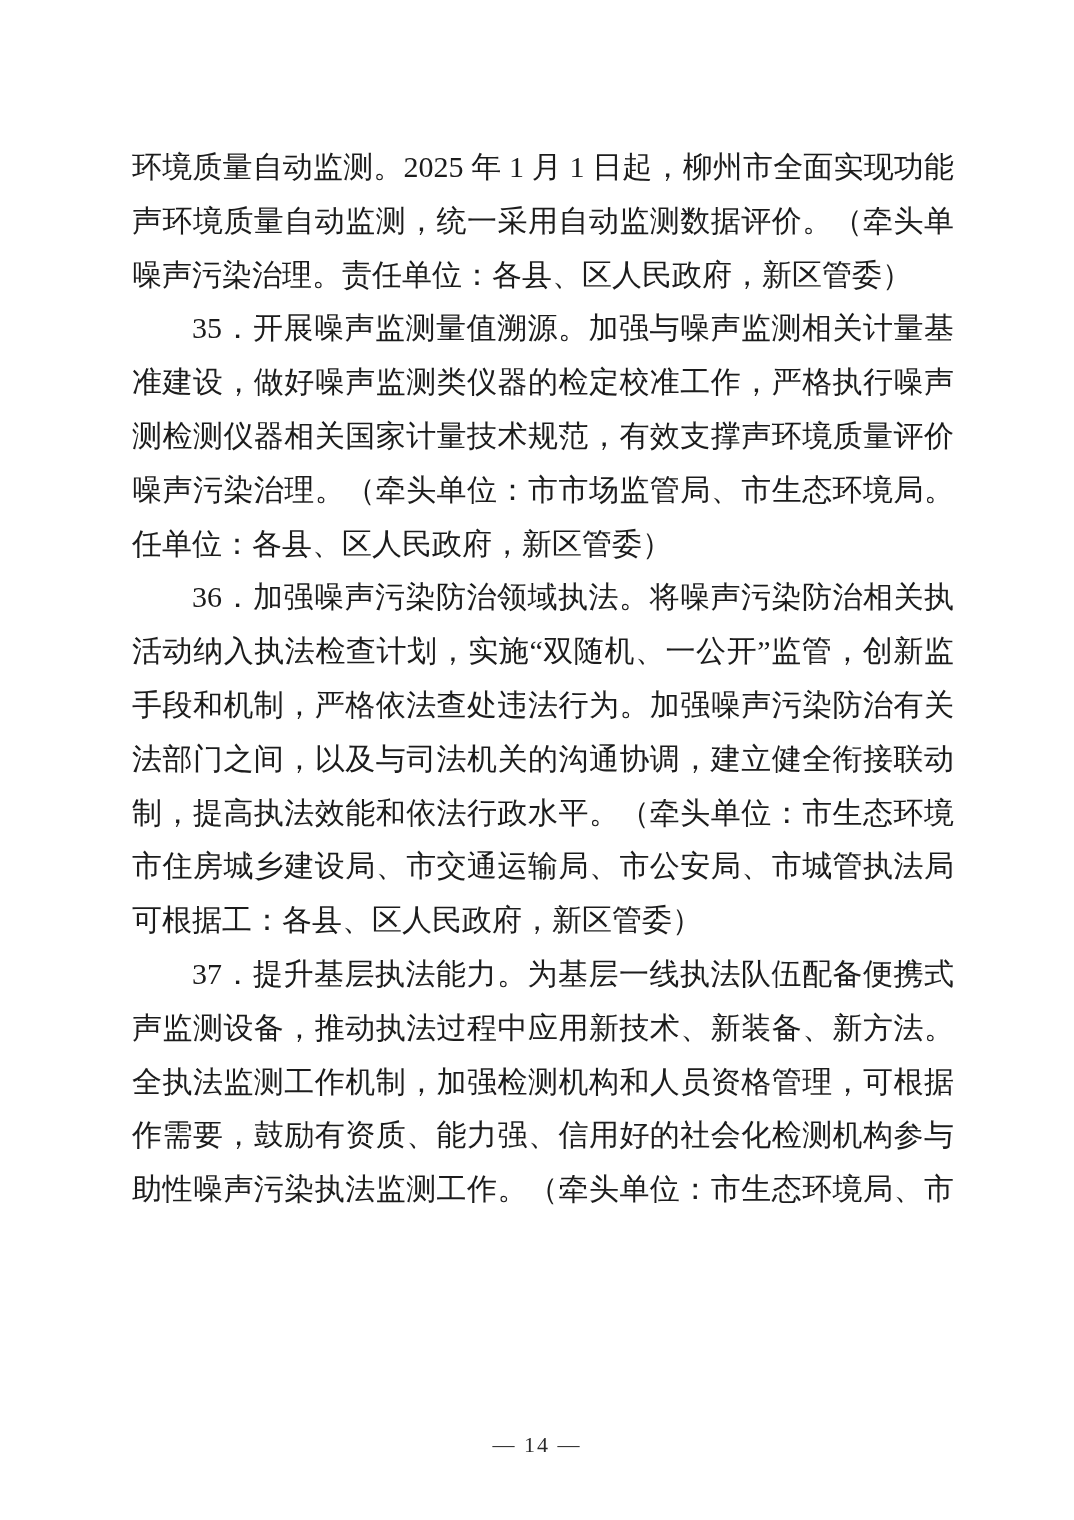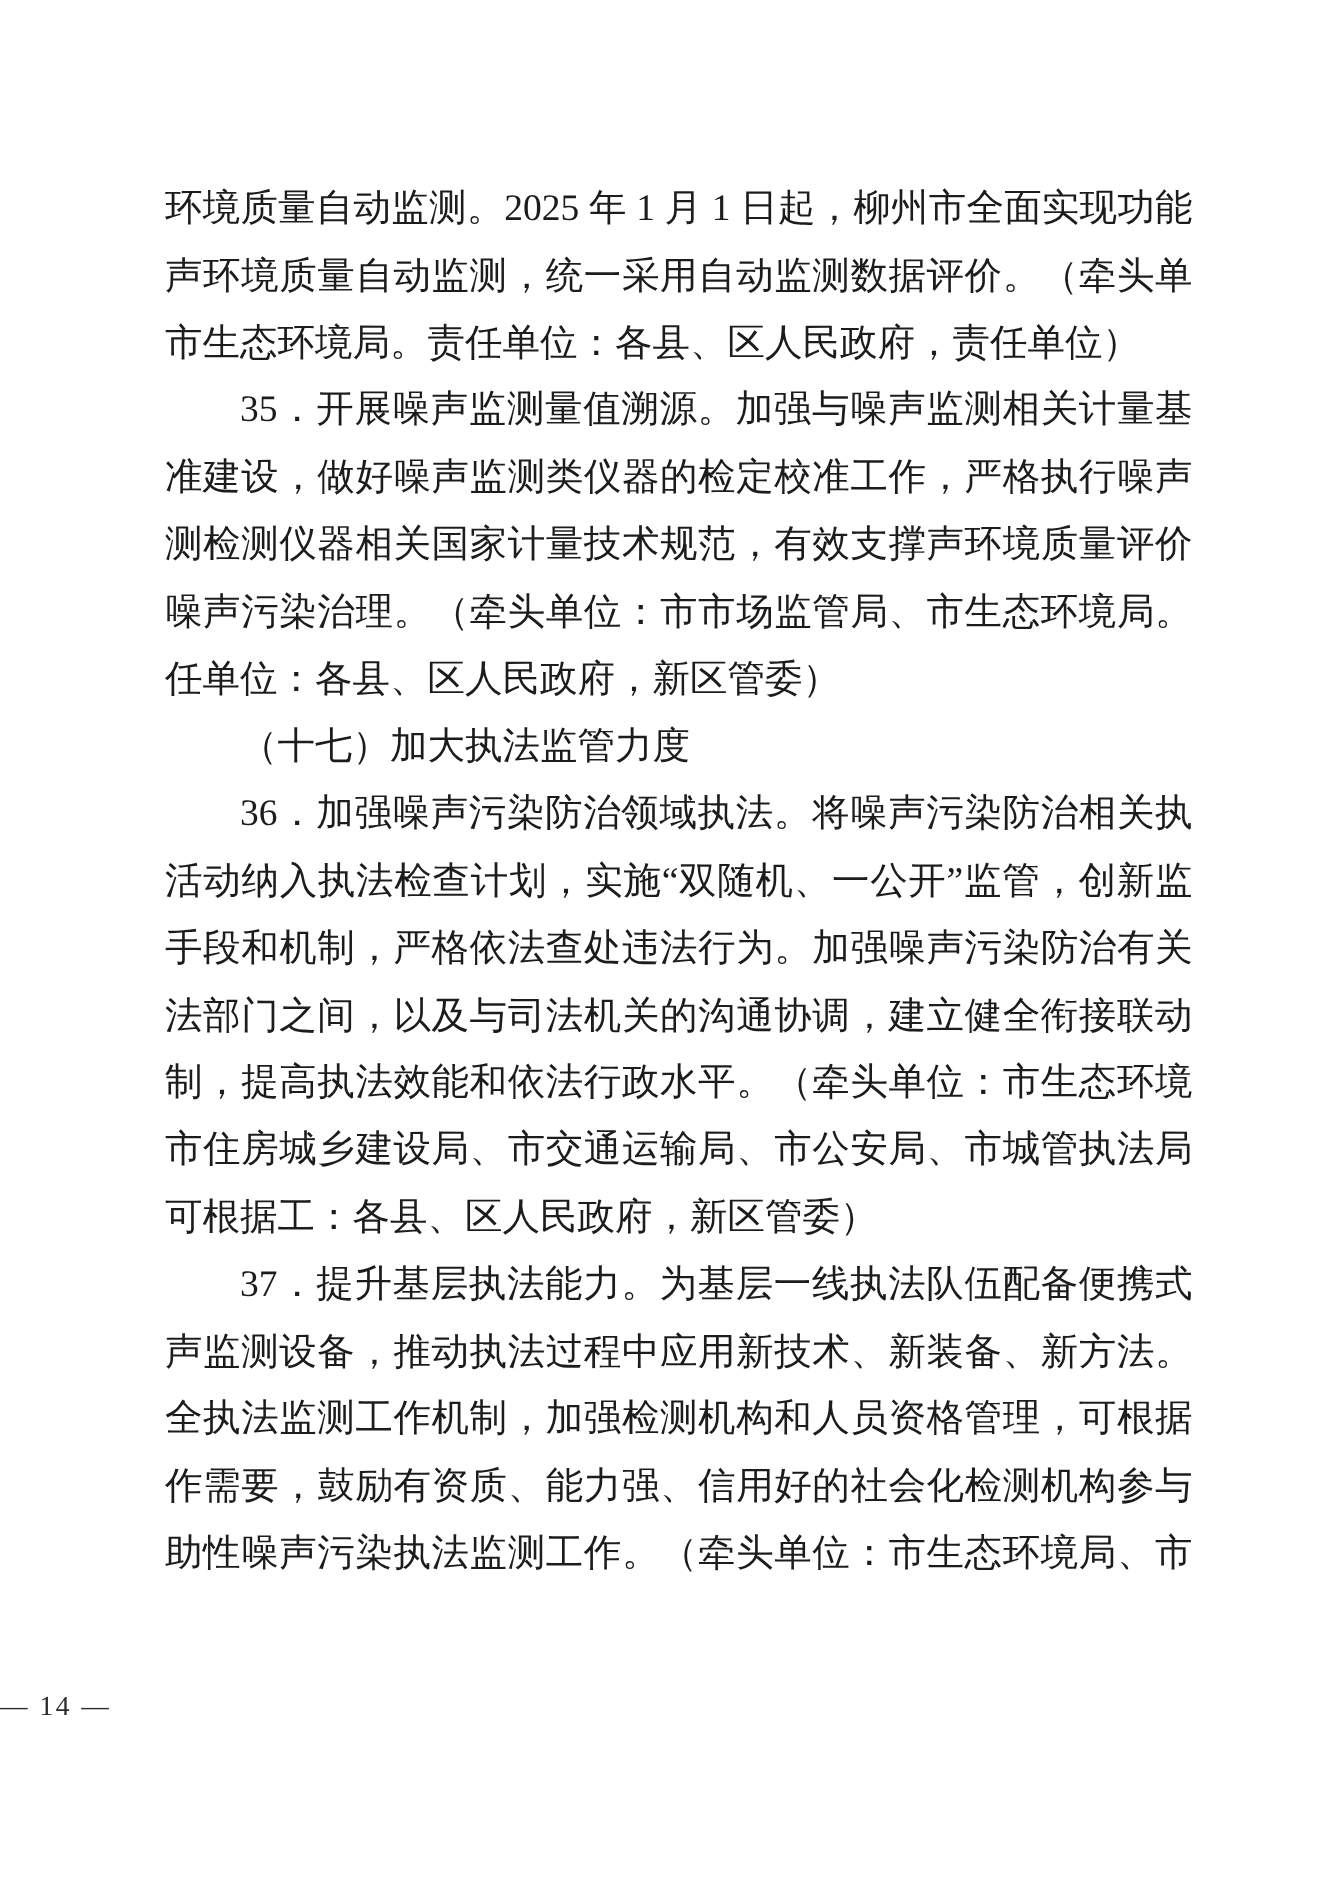--- a/index.html
+++ b/index.html
@@ -37,49 +37,47 @@
     overflow: hidden;
   }
   .line.indent {
     text-indent: 2em;
   }
   .line.para-end {
     text-align-last: left;
   }
   .page-footer {
     position: absolute;
-    top: 1352px;
+    top: 1432px;
     left: 0;
     width: 100%;
+    text-align: center;
   }
   .page-footer span {
     font-size: 22px;
     color: #2a2a2a;
     letter-spacing: 2px;
   }
 </style>
 </head>
 <body>
 
 <div class="page">
   <main class="text-block">
       <div class="paragraph">
         <div class="line">环境质量自动监测。2025 年 1 月 1 日起，柳州市全面实现功能区</div>
         <div class="line">声环境质量自动监测，统一采用自动监测数据评价。（牵头单位：</div>
-        <div class="line para-end">市生态环境局。责任单位：各县、区人民政府，责任单位）</div>
+        <div class="line para-end">噪声污染治理。责任单位：各县、区人民政府，新区管委）</div>
       </div>
       <div class="paragraph">
         <div class="line indent">35．开展噪声监测量值溯源。加强与噪声监测相关计量基标</div>
         <div class="line">准建设，做好噪声监测类仪器的检定校准工作，严格执行噪声监</div>
         <div class="line">测检测仪器相关国家计量技术规范，有效支撑声环境质量评价和</div>
         <div class="line">噪声污染治理。（牵头单位：市市场监管局、市生态环境局。责</div>
         <div class="line para-end">任单位：各县、区人民政府，新区管委）</div>
-      </div>
-      <div class="paragraph">
-        <div class="line indent para-end">（十七）加大执法监管力度</div>
       </div>
       <div class="paragraph">
         <div class="line indent">36．加强噪声污染防治领域执法。将噪声污染防治相关执法</div>
         <div class="line">活动纳入执法检查计划，实施“双随机、一公开”监管，创新监管</div>
         <div class="line">手段和机制，严格依法查处违法行为。加强噪声污染防治有关执</div>
         <div class="line">法部门之间，以及与司法机关的沟通协调，建立健全衔接联动机</div>
         <div class="line">制，提高执法效能和依法行政水平。（牵头单位：市生态环境局、</div>
         <div class="line">市住房城乡建设局、市交通运输局、市公安局、市城管执法局等。</div>
         <div class="line para-end">可根据工：各县、区人民政府，新区管委）</div>
       </div>

